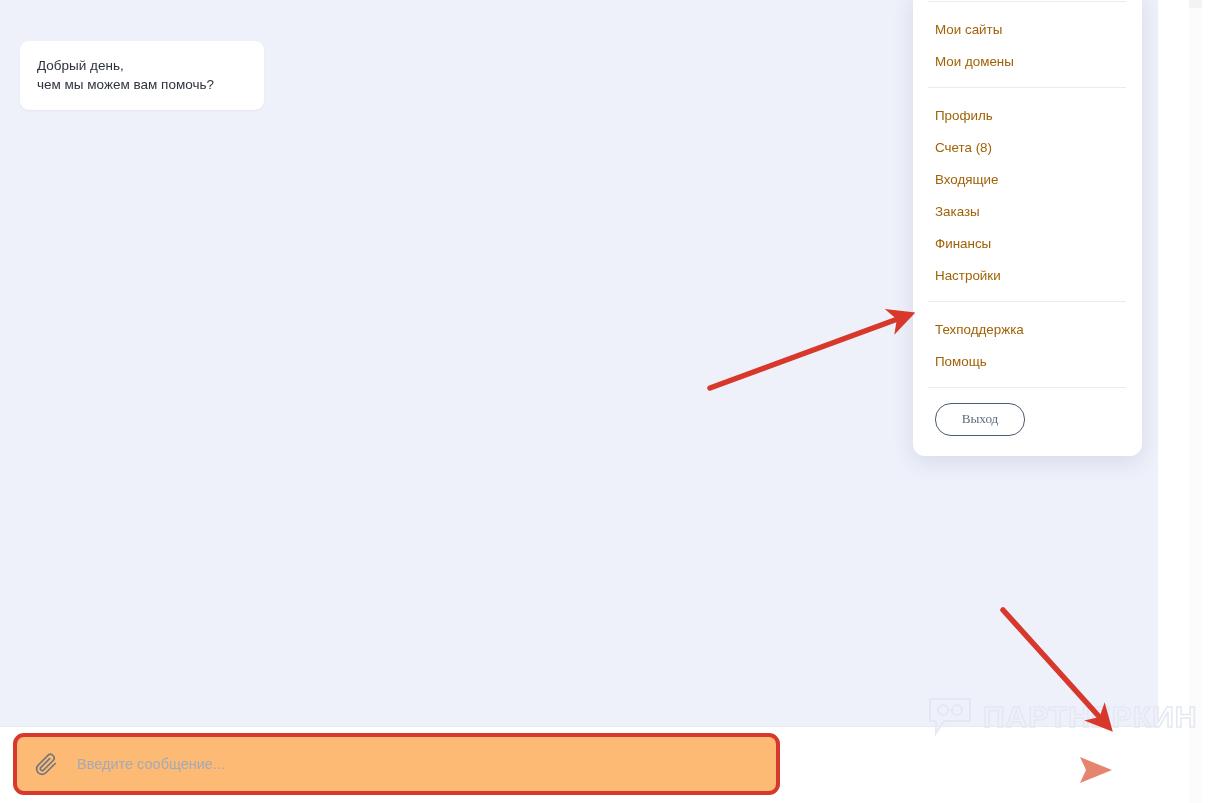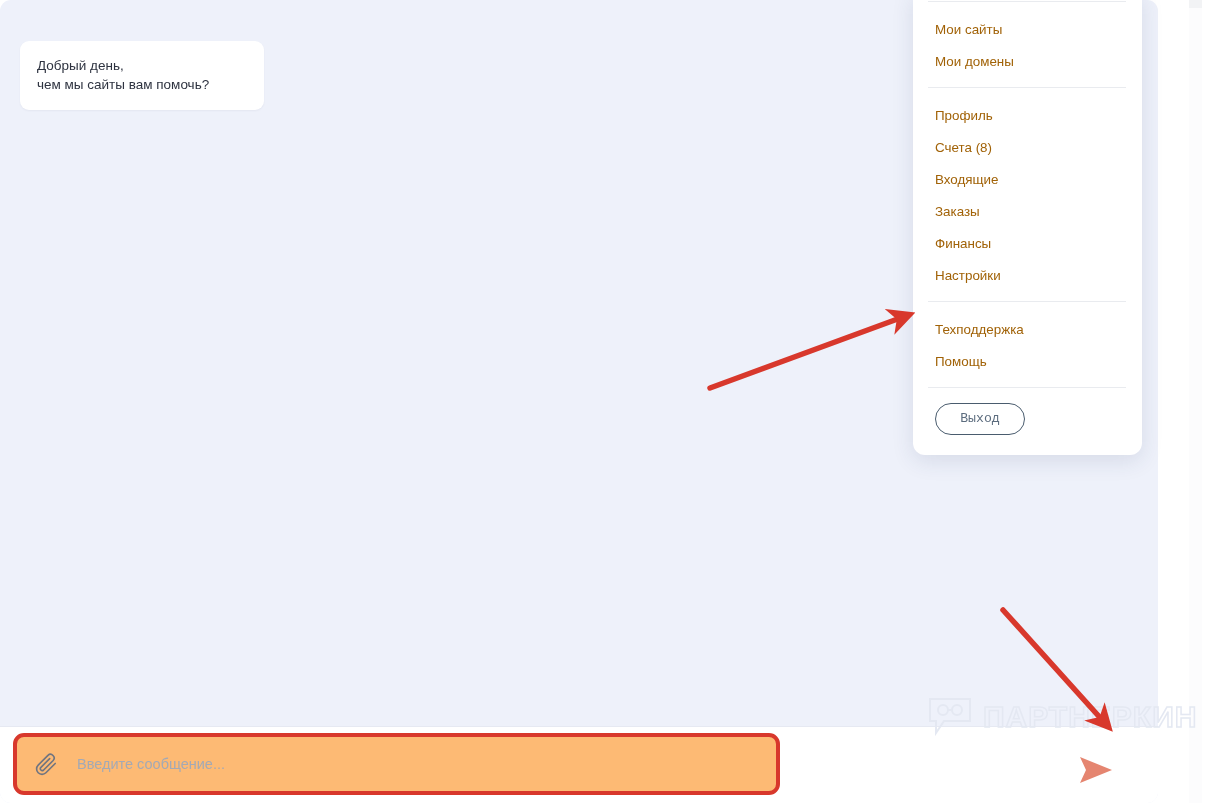--- a/index.html
+++ b/index.html
@@ -24,21 +24,20 @@
 
   
   .chat-panel {
     position: absolute;
     left: 0;
     top: 0;
     width: 1158px;
     height: 803px;
     background: #eef1fa;
     overflow: hidden;
-    border-radius: 11px;
   }
 
   .chat-messages {
     position: absolute;
     left: 0;
     top: 0;
     right: 0;
     bottom: 76px;
   }
 
@@ -186,21 +185,21 @@
   .dd-footer {
     padding: 7px 0 20px 22px;
   }
   .logout-btn {
     display: inline-block;
     min-width: 90px;
     padding: 7px 18px 8px 18px;
     border: 1px solid #4a5c6e;
     border-radius: 16px;
     background: #ffffff;
-    font-family: Liberation Mono, monospace;
+    font-family: Liberation Serif, serif;
     font-size: 13.2px;
     color: #5c6c7e;
     cursor: pointer;
     text-align: center;
   }
 
   
   .watermark {
     position: absolute;
     left: 928px;
@@ -234,21 +233,21 @@
 </head>
 <body>
 
 <div id="page-root">
 
   <div class="chat-panel">
 
     <div class="chat-messages">
       <div class="msg-bubble">
         <div class="msg-line">Добрый день,</div>
-        <div class="msg-line">чем мы сайты вам помочь?</div>
+        <div class="msg-line">чем мы можем вам помочь?</div>
       </div>
     </div>
 
     <div class="composer">
       <div class="composer-inner">
         <span class="attach-icon">
           <svg viewBox="0 0 24 24" width="26" height="26" fill="none" stroke="currentColor" stroke-width="1.5" stroke-linecap="round" stroke-linejoin="round">
             <path d="M20.5 11.5l-8.6 8.6a5 5 0 0 1-7.1-7.1l9-9a3.4 3.4 0 0 1 4.8 4.8l-9 9a1.8 1.8 0 0 1-2.5-2.5l8.3-8.3"></path>
           </svg>
         </span>

